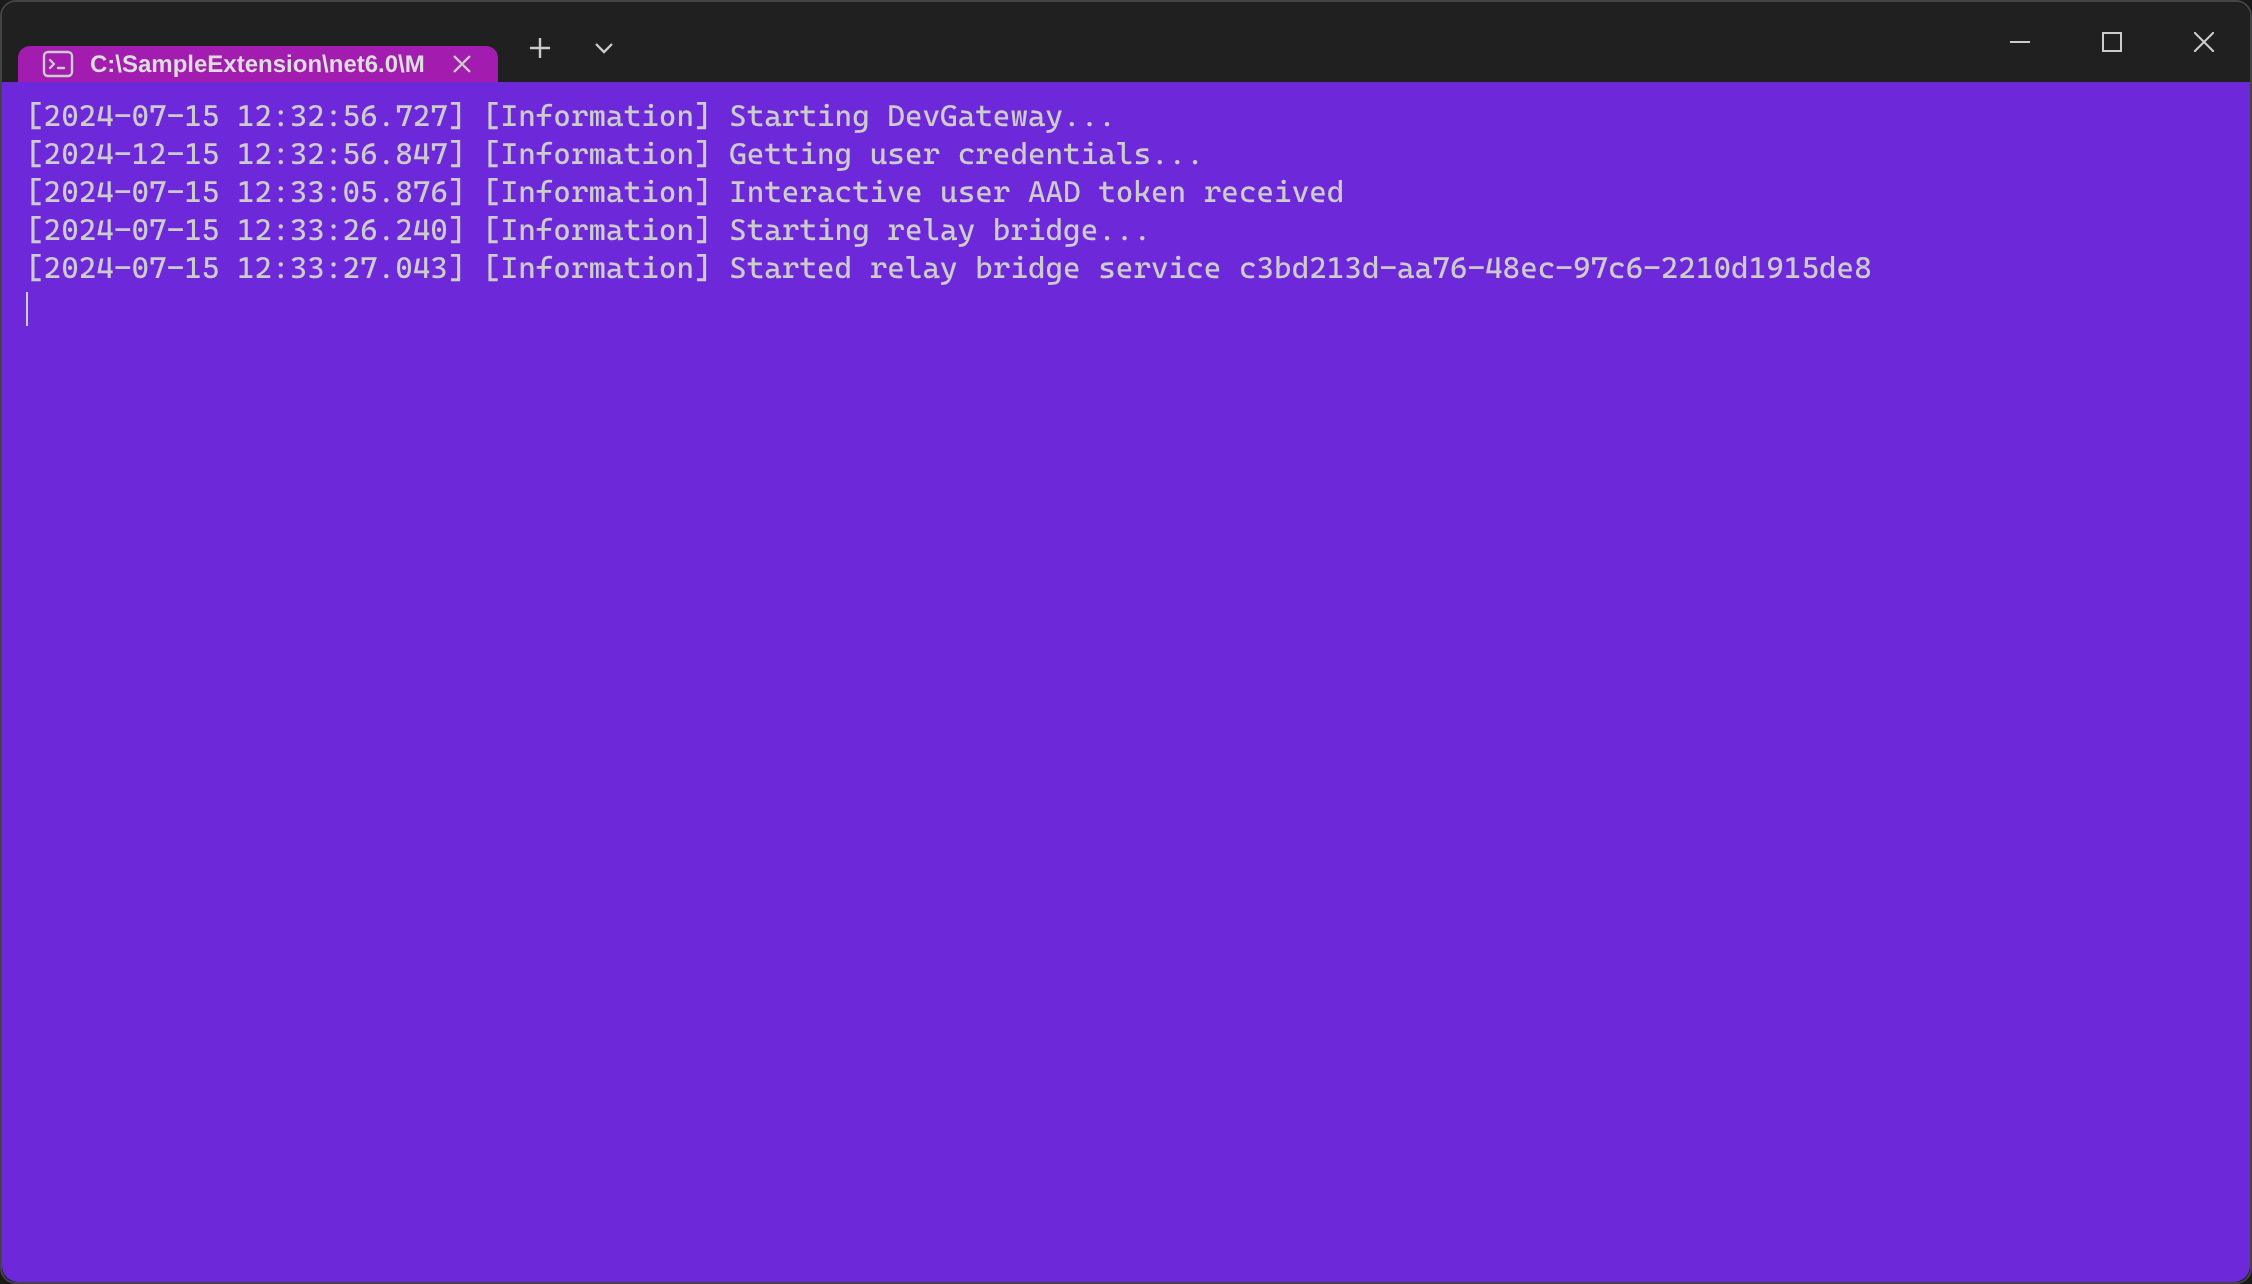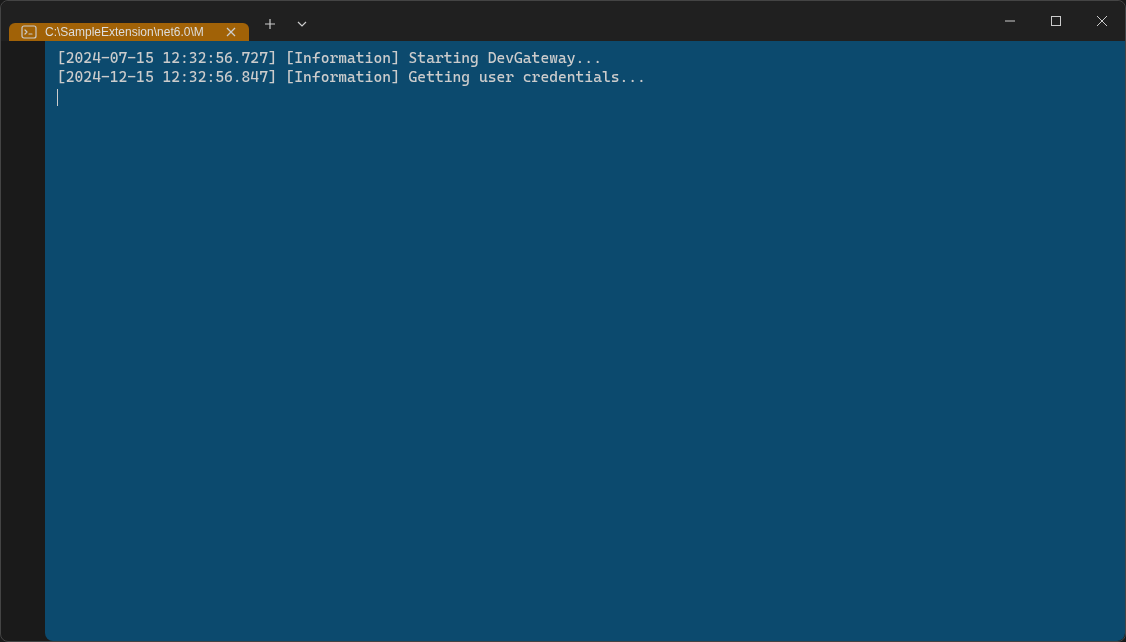--- a/index.html
+++ b/index.html
@@ -25,29 +25,30 @@
       border-top-left-radius: 8px;
       border-top-right-radius: 8px;
     }
     .titlebar-left {
       display: flex;
       align-items: stretch;
     }
     .tab {
       display: flex;
       align-items: center;
-      background: #a16207;
+      background: #a21caf;
       padding: 0 10px 0 12px;
       min-width: 240px;
       max-width: 240px;
       border-top-left-radius: 6px;
       border-top-right-radius: 6px;
       margin-top: 22px;
       margin-left: 8px;
       gap: 8px;
+      font-weight: bold;
     }
     .tab-icon {
       width: 16px;
       height: 16px;
       display: flex;
       align-items: center;
       justify-content: center;
       flex-shrink: 0;
     }
     .tab-title {
@@ -97,28 +98,27 @@
     .win-btn {
       width: 46px;
       display: flex;
       align-items: center;
       justify-content: center;
       color: #ccc;
       cursor: pointer;
       font-family: 'Segoe UI', sans-serif;
     }
     .terminal-body {
-      background: #0c4a6e;
+      background: #6d28d9;
       height: calc(100% - 40px);
       padding: 8px 4px 4px 12px;
       overflow: hidden;
       position: relative;
       border-bottom-left-radius: 8px;
       border-bottom-right-radius: 8px;
-      margin-left: 44px;
     }
     .log-line {
       color: #cccccc;
       font-size: 15px;
       line-height: 19px;
       white-space: pre;
       font-family: 'Cascadia Mono', 'Consolas', monospace;
       font-weight: 500;
     }
     .log-line.green {
@@ -183,15 +183,18 @@
         <line x1="10" y1="0" x2="0" y2="10" stroke="#ccc" stroke-width="1"></line>
       </svg>
     </div>
   </div>
 </div>
 
 <div class="terminal-body">
   <div id="log-container">
       <div class="log-line">[2024-07-15 12:32:56.727] [Information] Starting DevGateway...</div>
       <div class="log-line">[2024-12-15 12:32:56.847] [Information] Getting user credentials...</div>
+      <div class="log-line">[2024-07-15 12:33:05.876] [Information] Interactive user AAD token received</div>
+      <div class="log-line">[2024-07-15 12:33:26.240] [Information] Starting relay bridge...</div>
+      <div class="log-line">[2024-07-15 12:33:27.043] [Information] Started relay bridge service c3bd213d-aa76-48ec-97c6-2210d1915de8</div>
     </div>
   <span class="cursor"></span>
 </div>
 
 </body></html>

